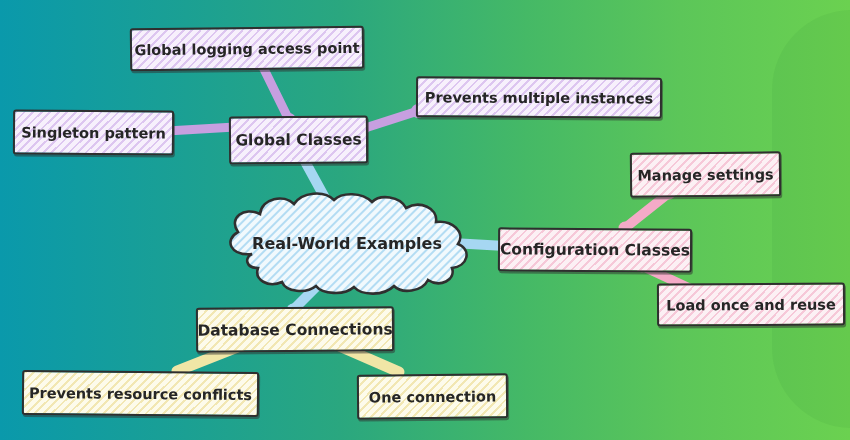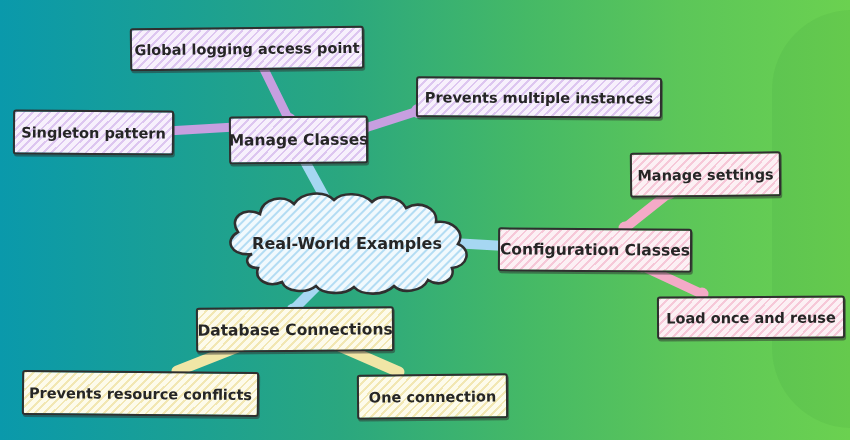--- a/index.html
+++ b/index.html
@@ -130,33 +130,33 @@
     <span>Real-World Examples</span>
   </div>
 
   <div class="node hatch-purple" style="left:130px;top:27px;width:230px;height:39px;transform:rotate(-0.6deg)">
     <span>Global logging access point</span>
   </div>
   <div class="node hatch-purple" style="left:13px;top:110px;width:157px;height:41px;transform:rotate(0.4deg)">
     <span>Singleton pattern</span>
   </div>
   <div class="node hatch-purple main" style="left:229px;top:116px;width:135px;height:44px;transform:rotate(-0.4deg)">
-    <span>Manage Classes</span>
+    <span>Global Classes</span>
   </div>
   <div class="node hatch-purple" style="left:416px;top:77px;width:242px;height:37px;transform:rotate(0.3deg)">
     <span>Prevents multiple instances</span>
   </div>
 
   <div class="node hatch-pink" style="left:630px;top:152px;width:147px;height:41px;transform:rotate(-0.5deg)">
     <span>Manage settings</span>
   </div>
   <div class="node hatch-pink main" style="left:498px;top:228px;width:190px;height:40px;transform:rotate(0.4deg)">
     <span>Configuration Classes</span>
   </div>
-  <div class="node hatch-pink" style="left:657px;top:296px;width:184px;height:39px;transform:rotate(-0.3deg)">
+  <div class="node hatch-pink" style="left:657px;top:283px;width:184px;height:39px;transform:rotate(-0.3deg)">
     <span>Load once and reuse</span>
   </div>
 
   <div class="node hatch-yellow main" style="left:196px;top:307px;width:194px;height:41px;transform:rotate(-0.4deg)">
     <span>Database Connections</span>
   </div>
   <div class="node hatch-yellow" style="left:22px;top:371px;width:233px;height:41px;transform:rotate(0.5deg)">
     <span>Prevents resource conflicts</span>
   </div>
   <div class="node hatch-yellow" style="left:357px;top:374px;width:147px;height:41px;transform:rotate(-0.5deg)">

